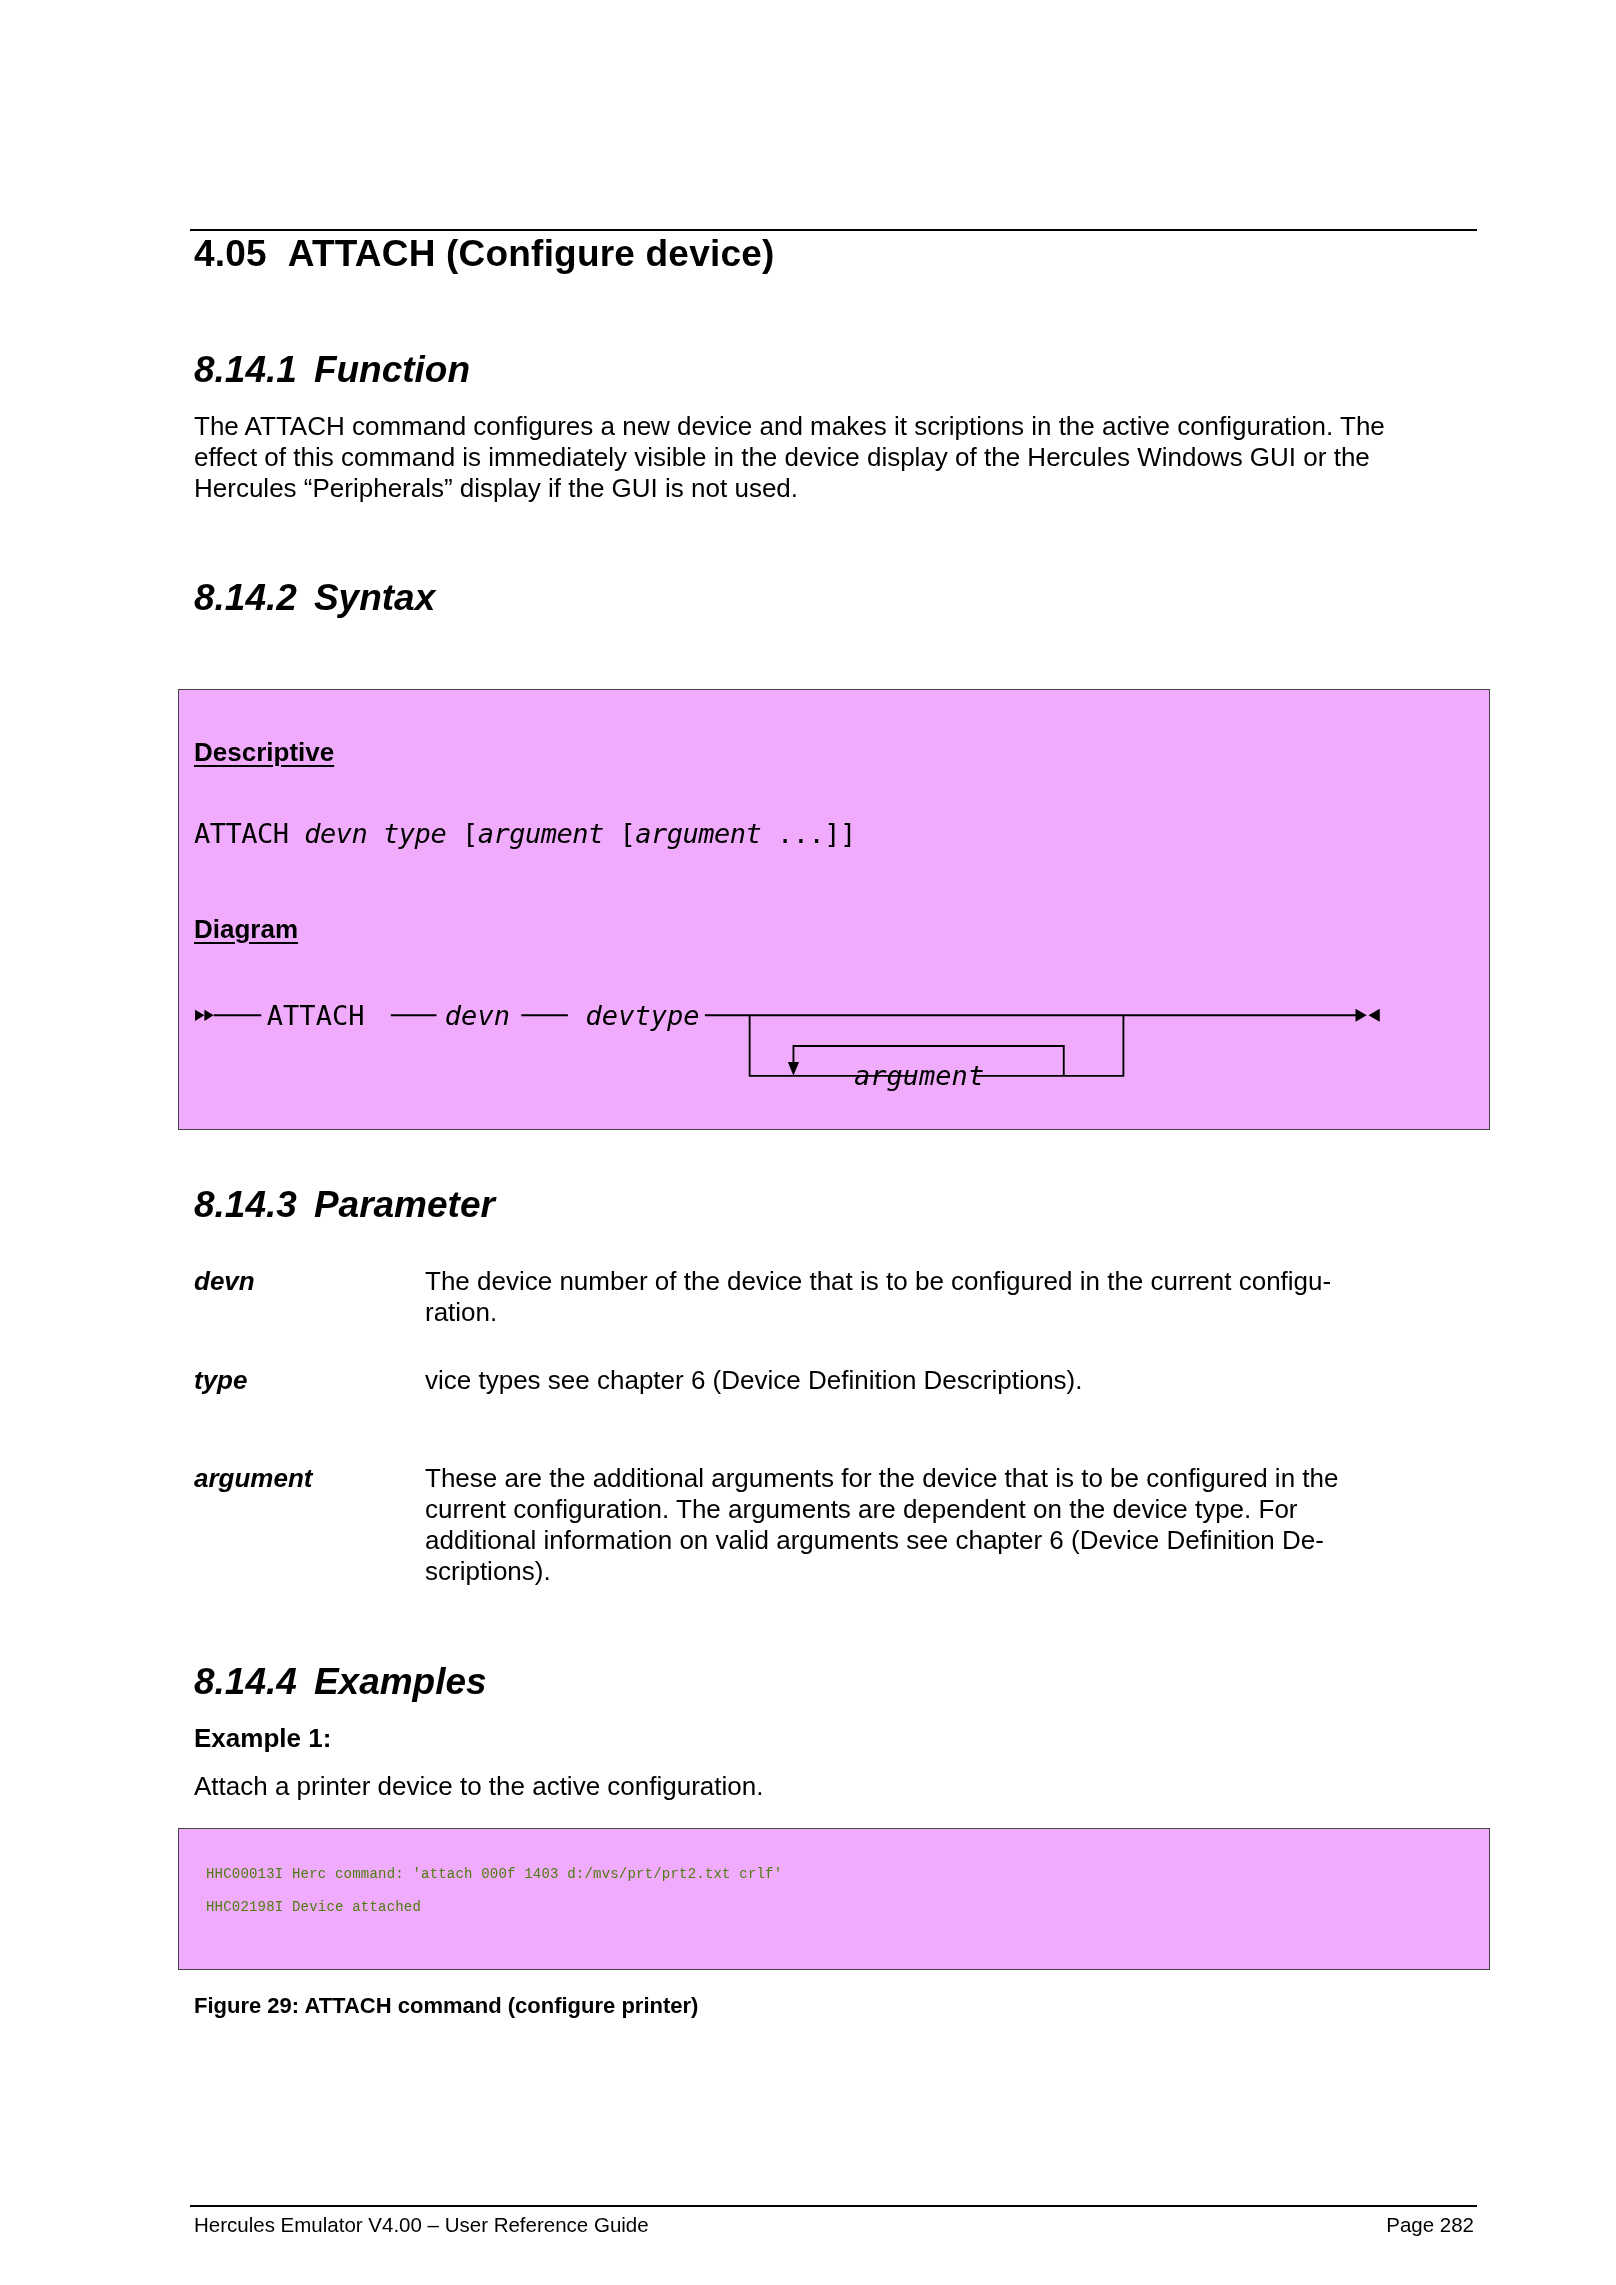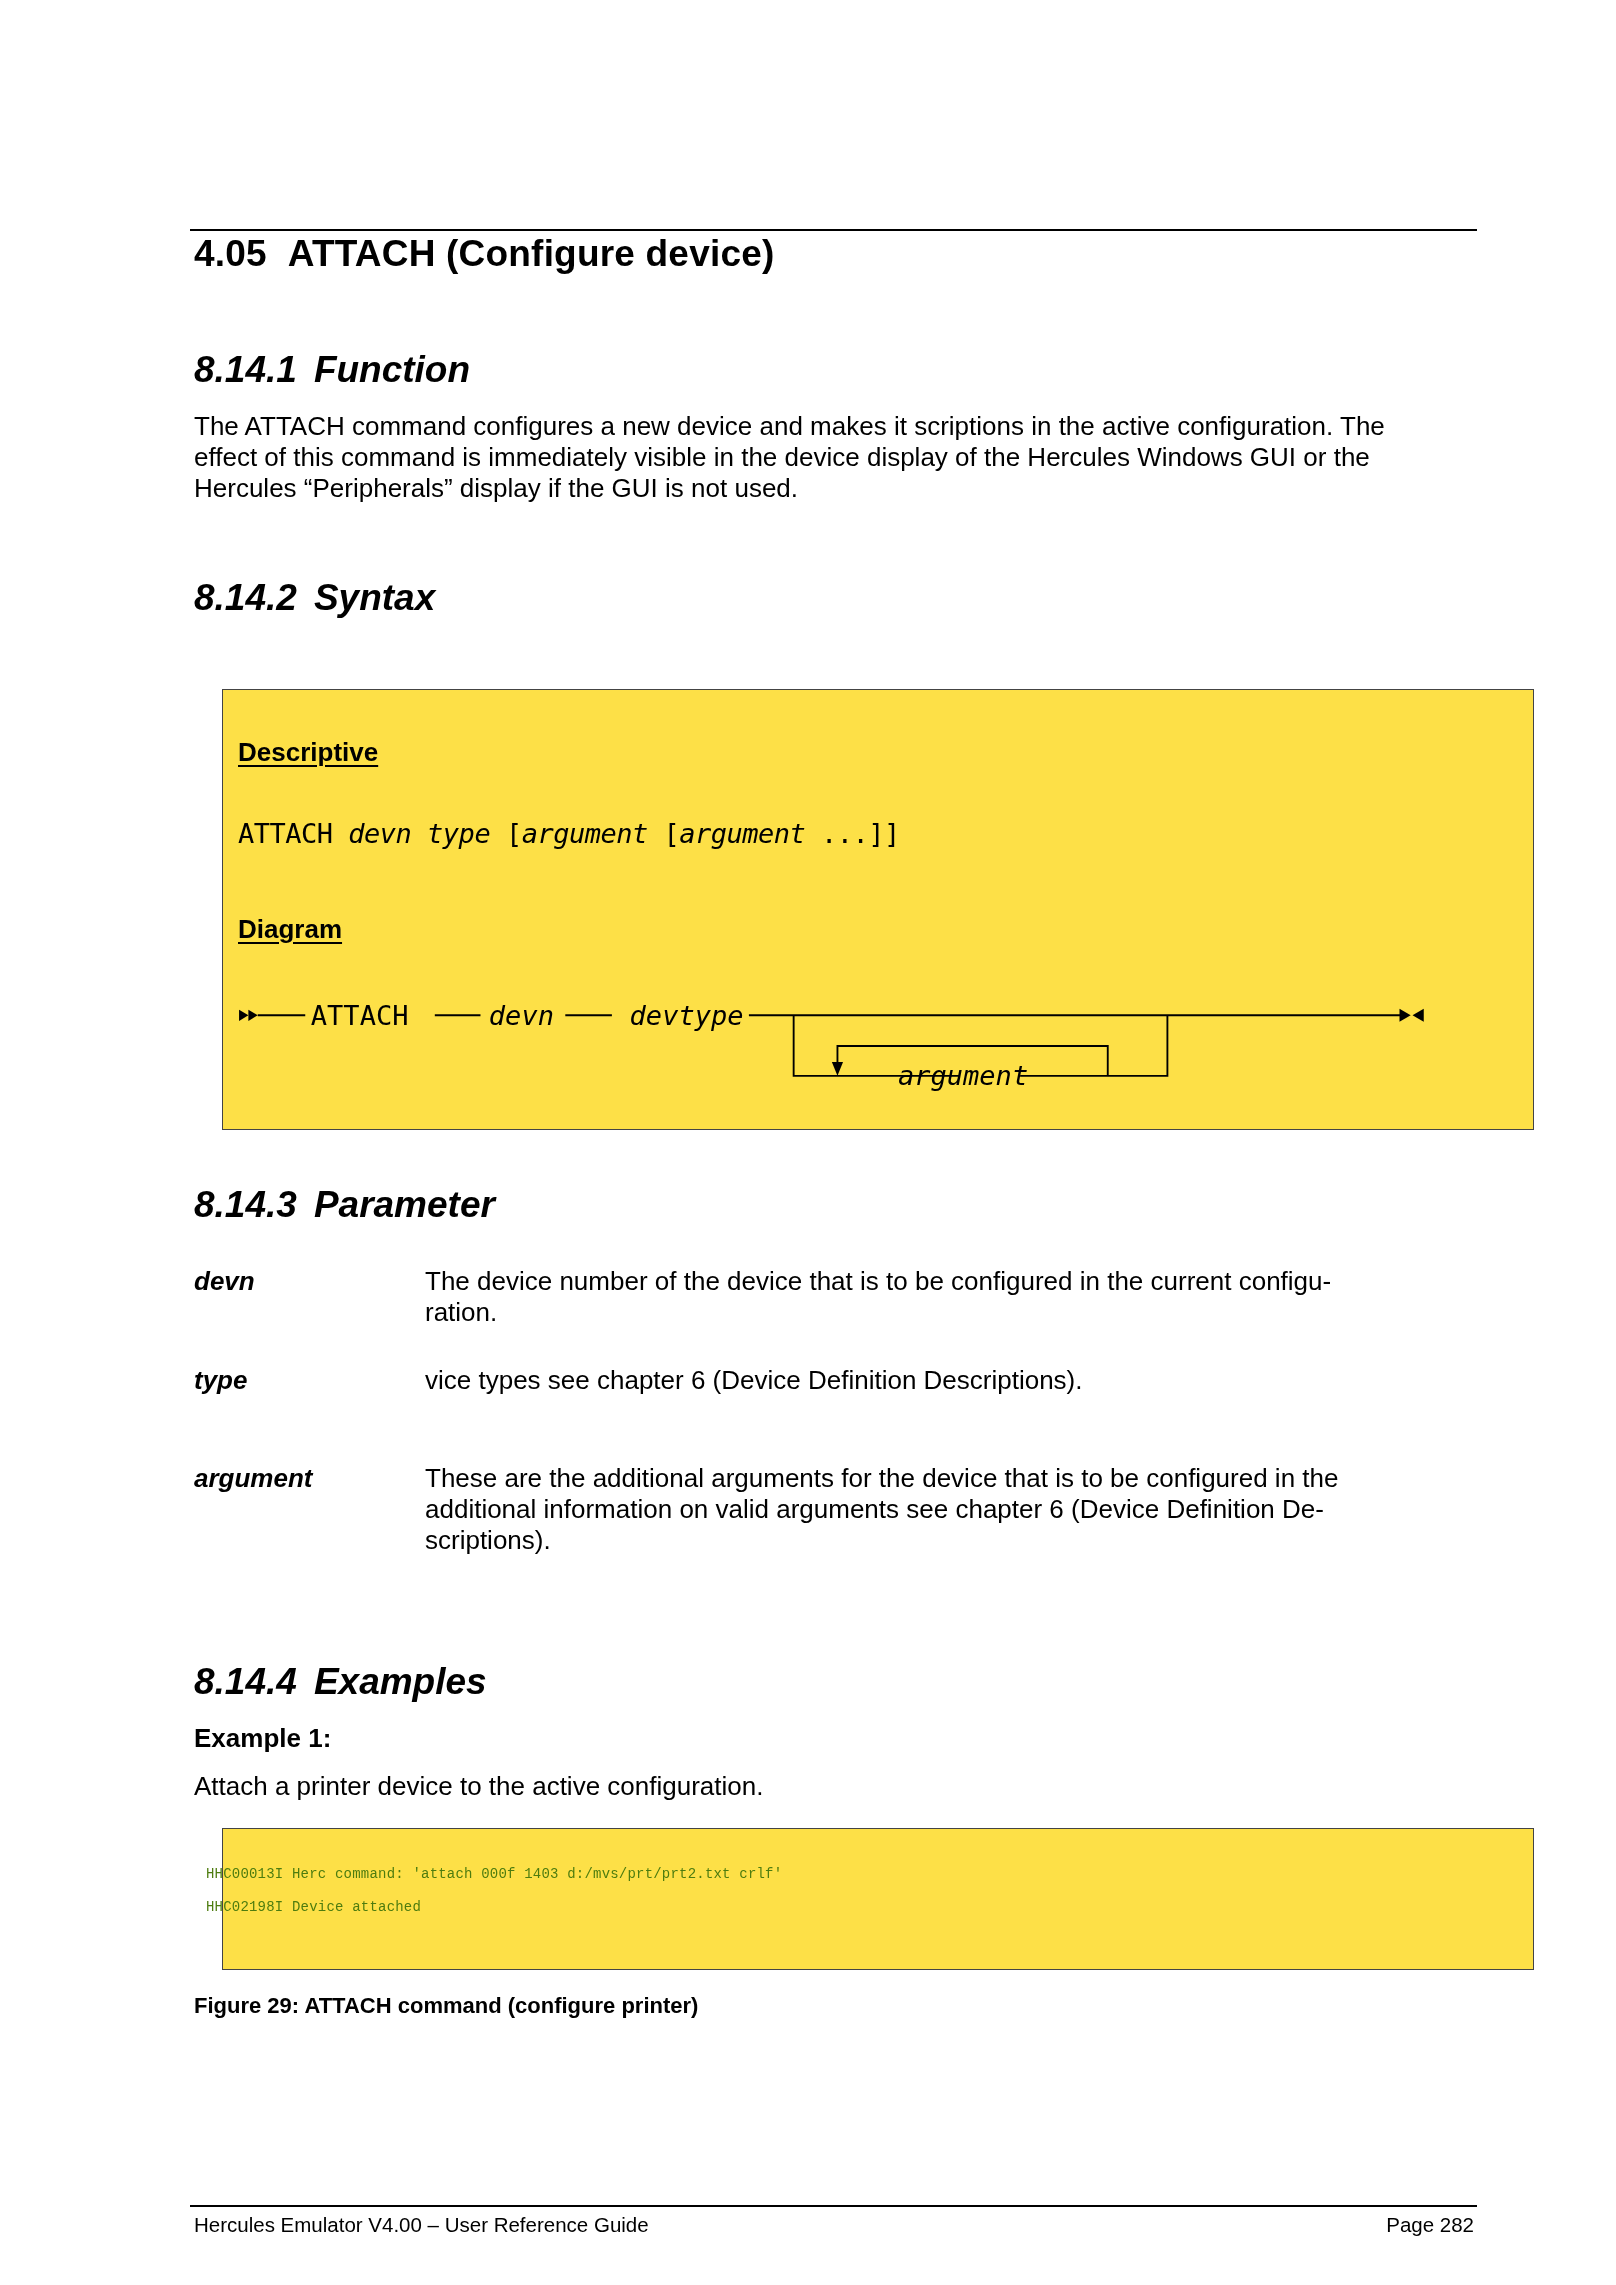--- a/index.html
+++ b/index.html
@@ -4,21 +4,21 @@
 <style>
   html, body { margin: 0; padding: 0; background: #ffffff; }
   body { width: 1616px; height: 2286px; position: relative; overflow: hidden;
          font-family: "Liberation Sans", sans-serif; color: #000; }
   .abs { position: absolute; }
   .rule { position: absolute; left: 190px; width: 1287px; height: 1.9px; background: #000; }
   h1.sec { position: absolute; left: 194px; top: 233px; margin: 0; font-size: 37px; font-weight: bold; letter-spacing: 0.2px; white-space: nowrap; }
   h2.sub { position: absolute; left: 194px; margin: 0; font-size: 37px; font-weight: bold; font-style: italic; white-space: nowrap; }
   h2.sub .num { margin-right: 17px; }
   .para { position: absolute; left: 194px; width: 1305px; font-size: 26px; line-height: 31px; margin: 0; }
-  .box { position: absolute; left: 178px; width: 1312px; border: 1.9px solid #444; box-sizing: border-box; background: #fde047; margin-left: 44px; }
+  .box { position: absolute; left: 178px; width: 1312px; border: 1.9px solid #444; box-sizing: border-box; background: #f0abfc; }
   .ulabel { position: absolute; left: 15px; font-size: 26px; font-weight: bold; text-decoration: underline; text-underline-offset: 3.7px; }
   .mono { font-family: "DejaVu Sans Mono", monospace; }
   .desc { position: absolute; left: 15px; top: 128px; font-size: 27px; white-space: nowrap; letter-spacing: -0.5px; }
   .desc i { font-style: italic; }
   .param-row { position: absolute; left: 194px; width: 1305px; }
   .param-name { position: absolute; left: 0; top: 0; font-size: 26px; font-weight: bold; font-style: italic; }
   .param-desc { position: absolute; left: 231px; top: 0; width: 1025px; font-size: 26px; line-height: 31px; margin: 0; }
   .example-title { position: absolute; left: 194px; top: 1723px; font-size: 26px; font-weight: bold; }
   .example-desc { position: absolute; left: 194px; top: 1771px; font-size: 26px; }
   .console { position: absolute; left: 206px; font-family: "Liberation Mono", monospace; font-size: 14px; color: #4d7c0f; white-space: pre; letter-spacing: 0.2px; }
@@ -106,20 +106,21 @@
   <div class="param-name">type</div>
   <div class="param-desc">
     <div>vice types see chapter 6 (Device Definition Descriptions).</div>
   </div>
 </div>
 
 <div class="param-row" style="top:1463px;">
   <div class="param-name">argument</div>
   <div class="param-desc">
     <div>These are the additional arguments for the device that is to be configured in the</div>
+    <div>current configuration. The arguments are dependent on the device type. For</div>
     <div>additional information on valid arguments see chapter 6 (Device Definition De-</div>
     <div>scriptions).</div>
   </div>
 </div>
 
 <h2 class="sub" style="top:1661px;">
   <span class="num">8.14.4</span><span>Examples</span>
 </h2>
 <div class="example-title">Example 1:</div>
 <div class="example-desc">Attach a printer device to the active configuration.</div>

